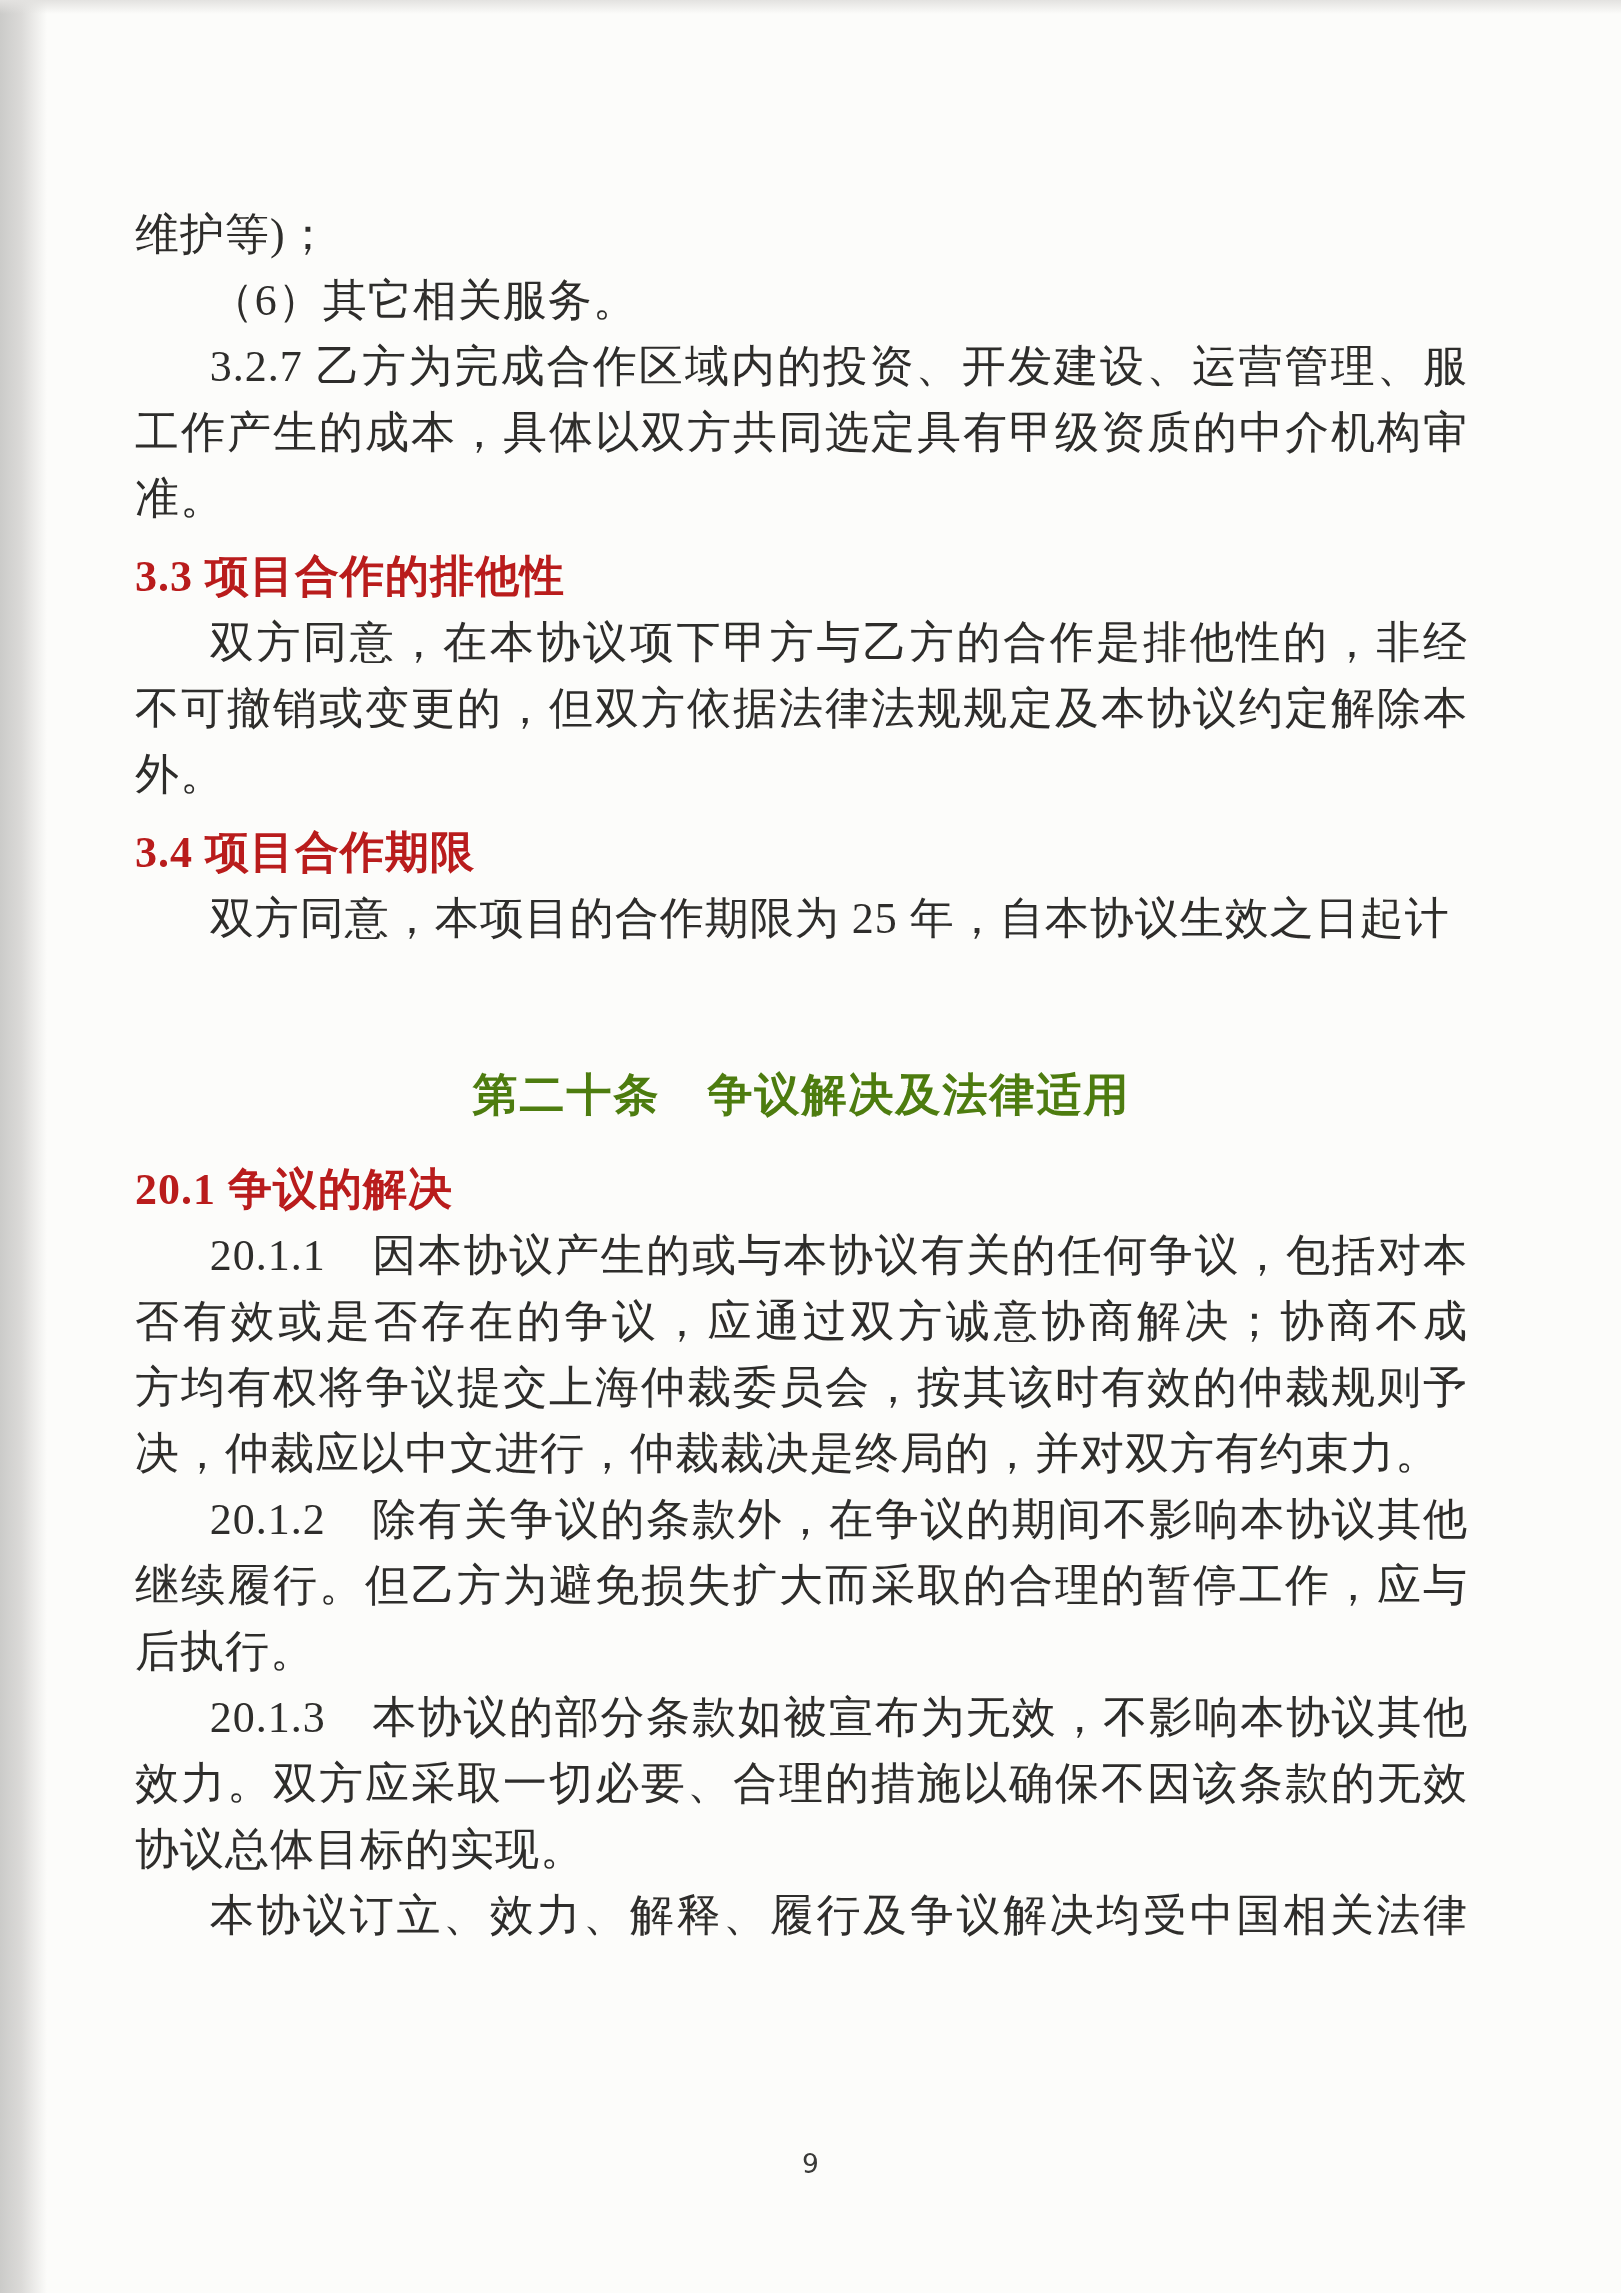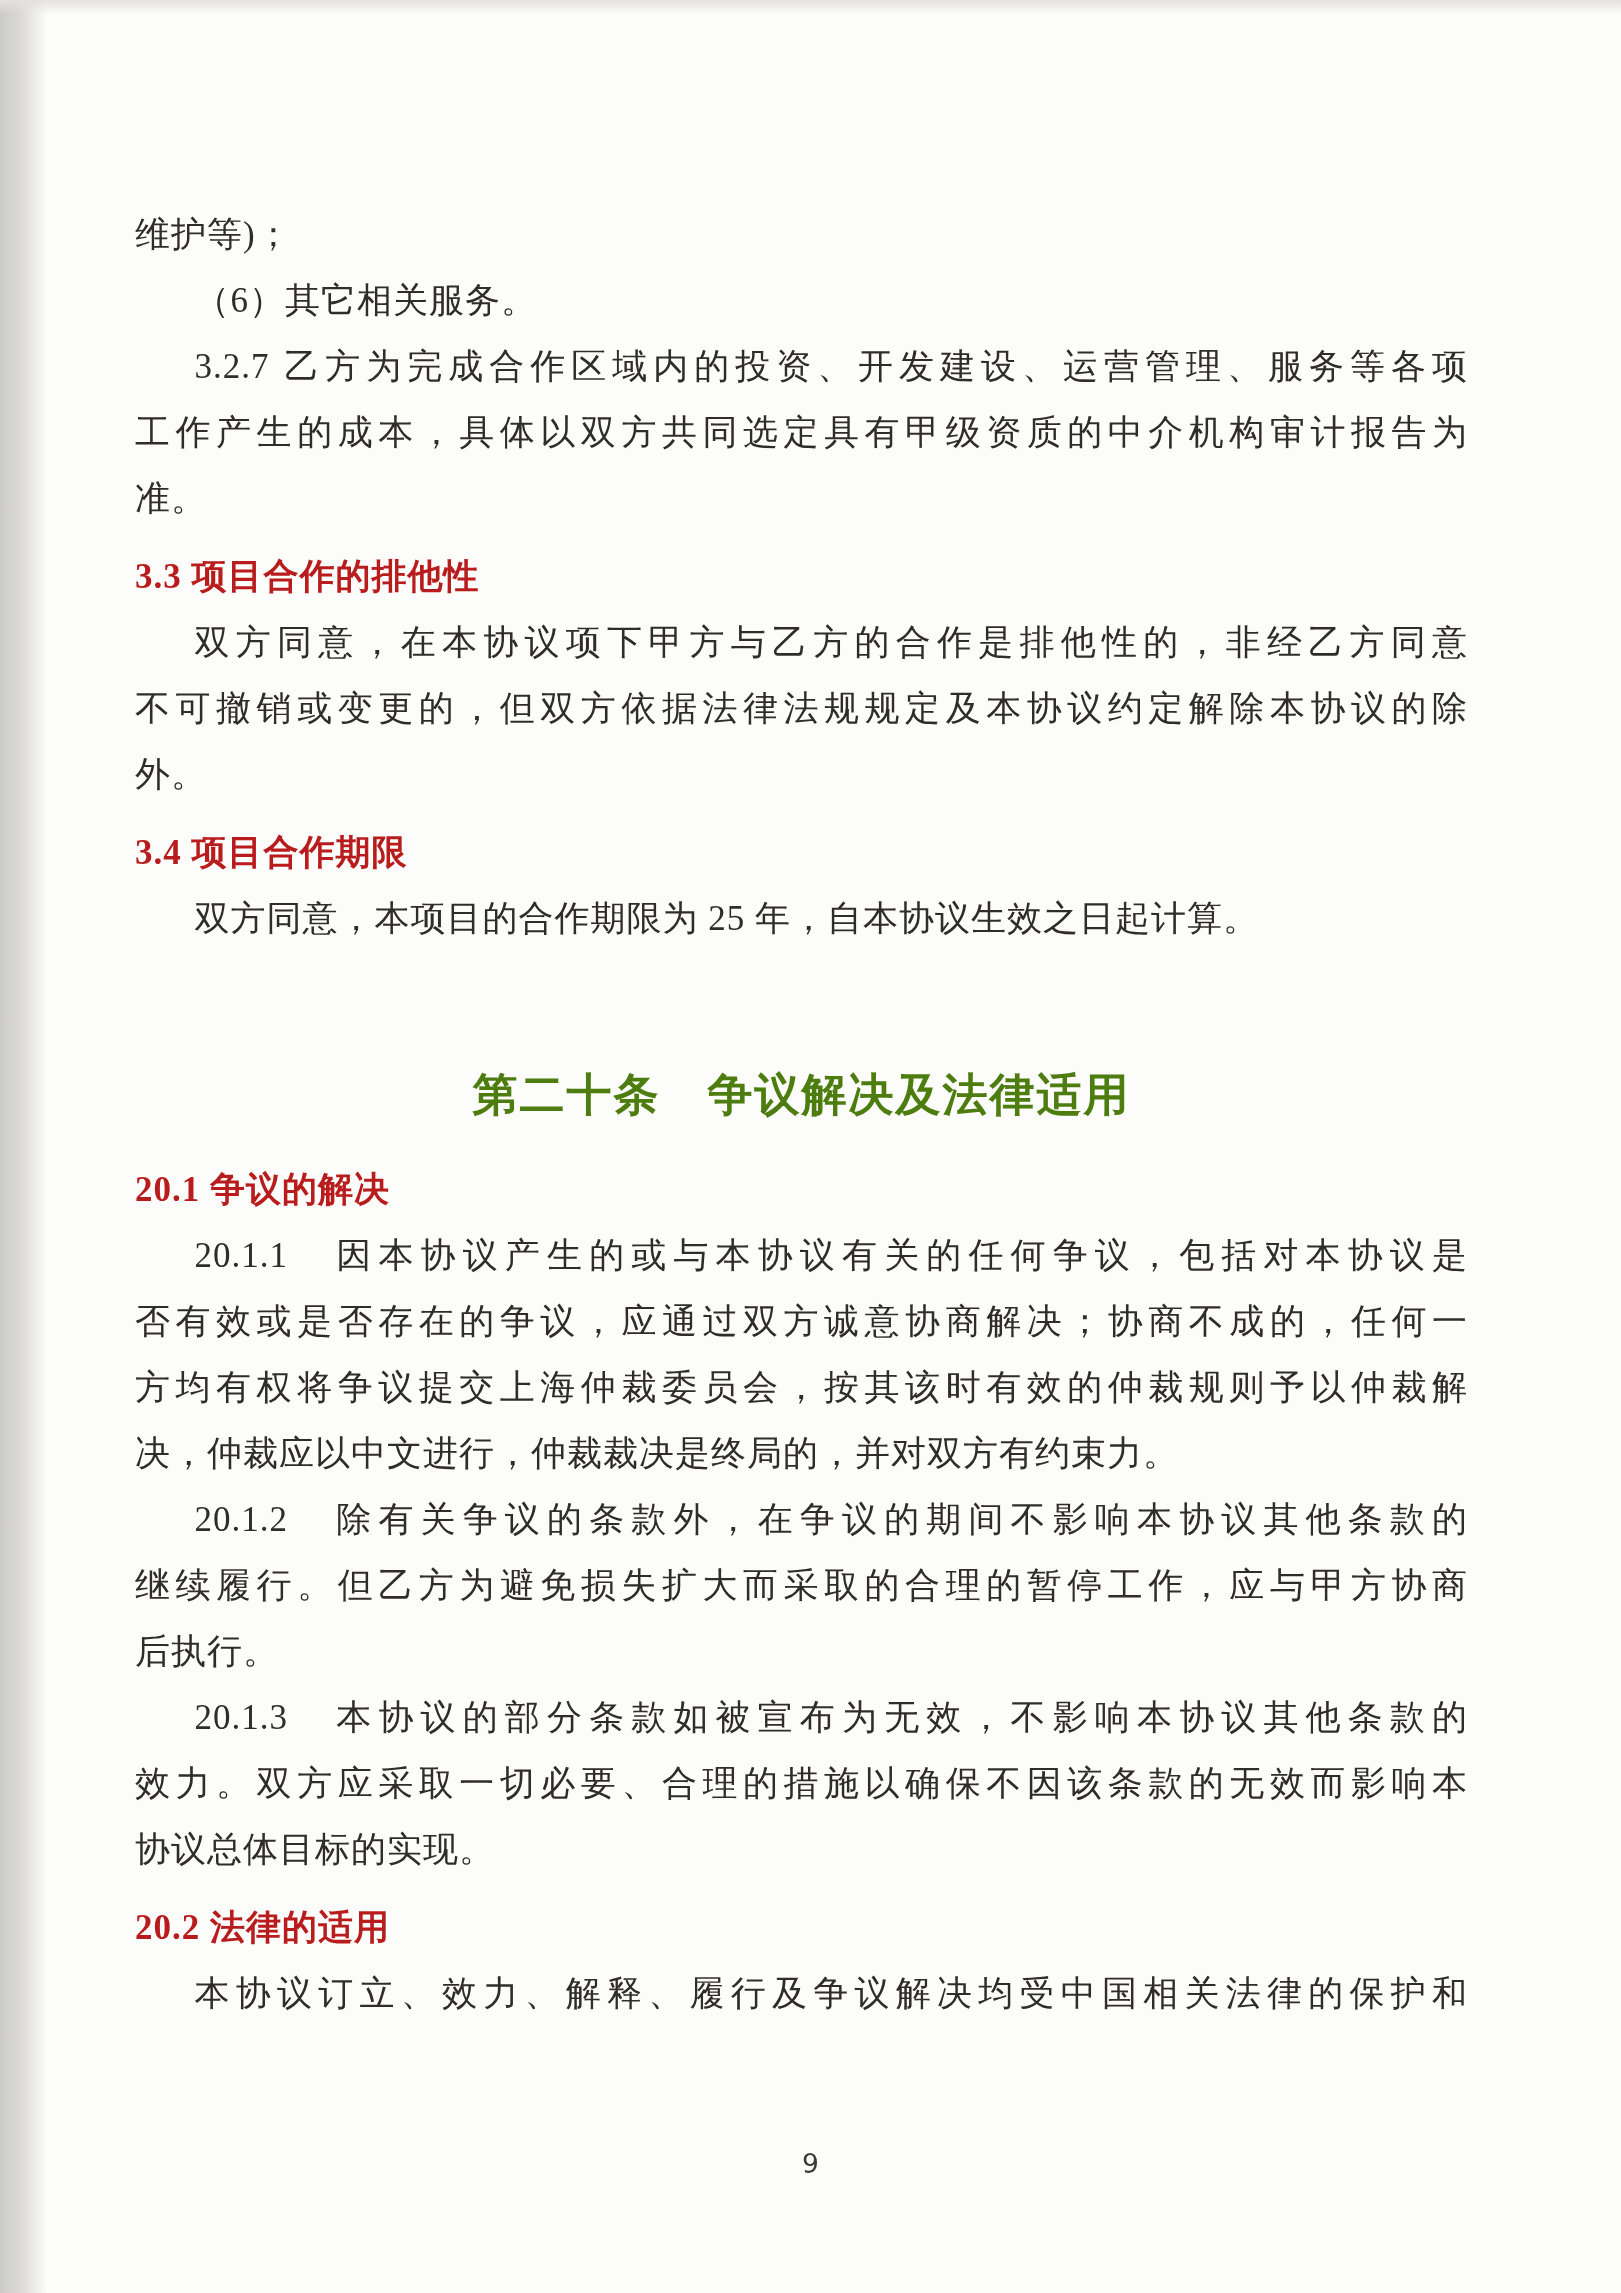--- a/index.html
+++ b/index.html
@@ -19,21 +19,21 @@
   }
   .scan-edge-top{
     position:absolute;left:0;top:0;right:0;height:13.7px;
     background:linear-gradient(180deg,#e3e2e0 0,rgba(252,252,250,0) 100%);
   }
   .content{
     position:absolute;left:135px;right:153px;top:202px;
     color:#2e2d2b;
   }
   .line{
-    font-size:35px;
+    font-size:44px;
     height:66px;line-height:66px;
     letter-spacing:1px;
     overflow:hidden;
   }
   .just{text-align:justify;text-align-last:justify}
   .indent{text-indent:1.7em}
   .heading{
     font-weight:bold;color:#b91c1c;margin-top:11.8px;
   }
   .chapter-title{
@@ -83,20 +83,19 @@
     <div class="line">决，仲裁应以中文进行，仲裁裁决是终局的，并对双方有约束力。</div>
 
     <div class="line indent just">20.1.2　除有关争议的条款外，在争议的期间不影响本协议其他条款的</div>
     <div class="line just">继续履行。但乙方为避免损失扩大而采取的合理的暂停工作，应与甲方协商</div>
     <div class="line">后执行。</div>
 
     <div class="line indent just">20.1.3　本协议的部分条款如被宣布为无效，不影响本协议其他条款的</div>
     <div class="line just">效力。双方应采取一切必要、合理的措施以确保不因该条款的无效而影响本</div>
     <div class="line">协议总体目标的实现。</div>
 
-    <div class="line heading">20.2 法律的适用</div>
     <div class="line indent just">本协议订立、效力、解释、履行及争议解决均受中国相关法律的保护和</div>
 
   </div>
 
   <div class="page-number">9</div>
 </div>
 
 
 </body></html>

